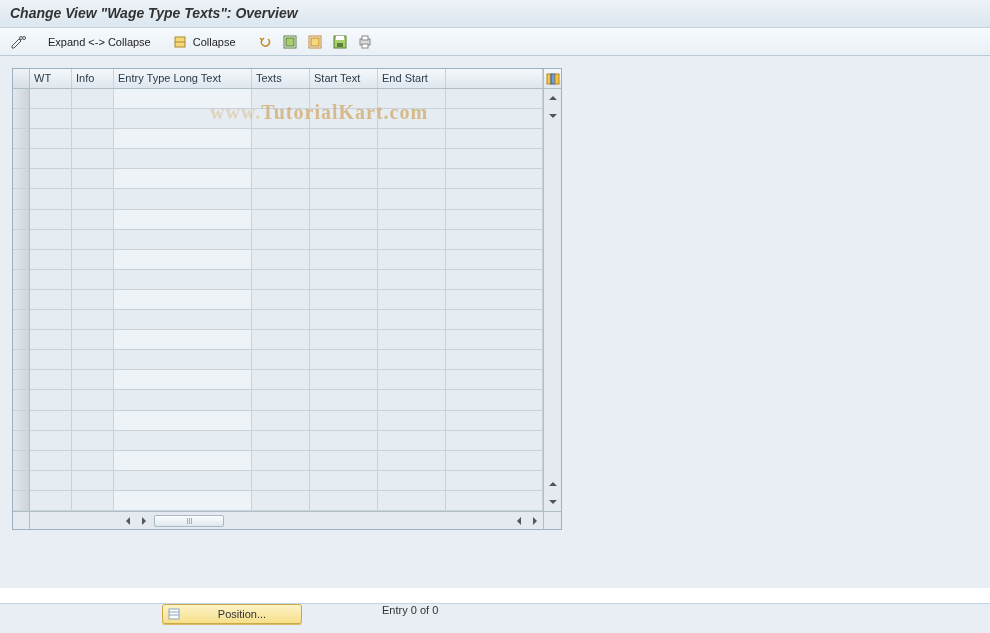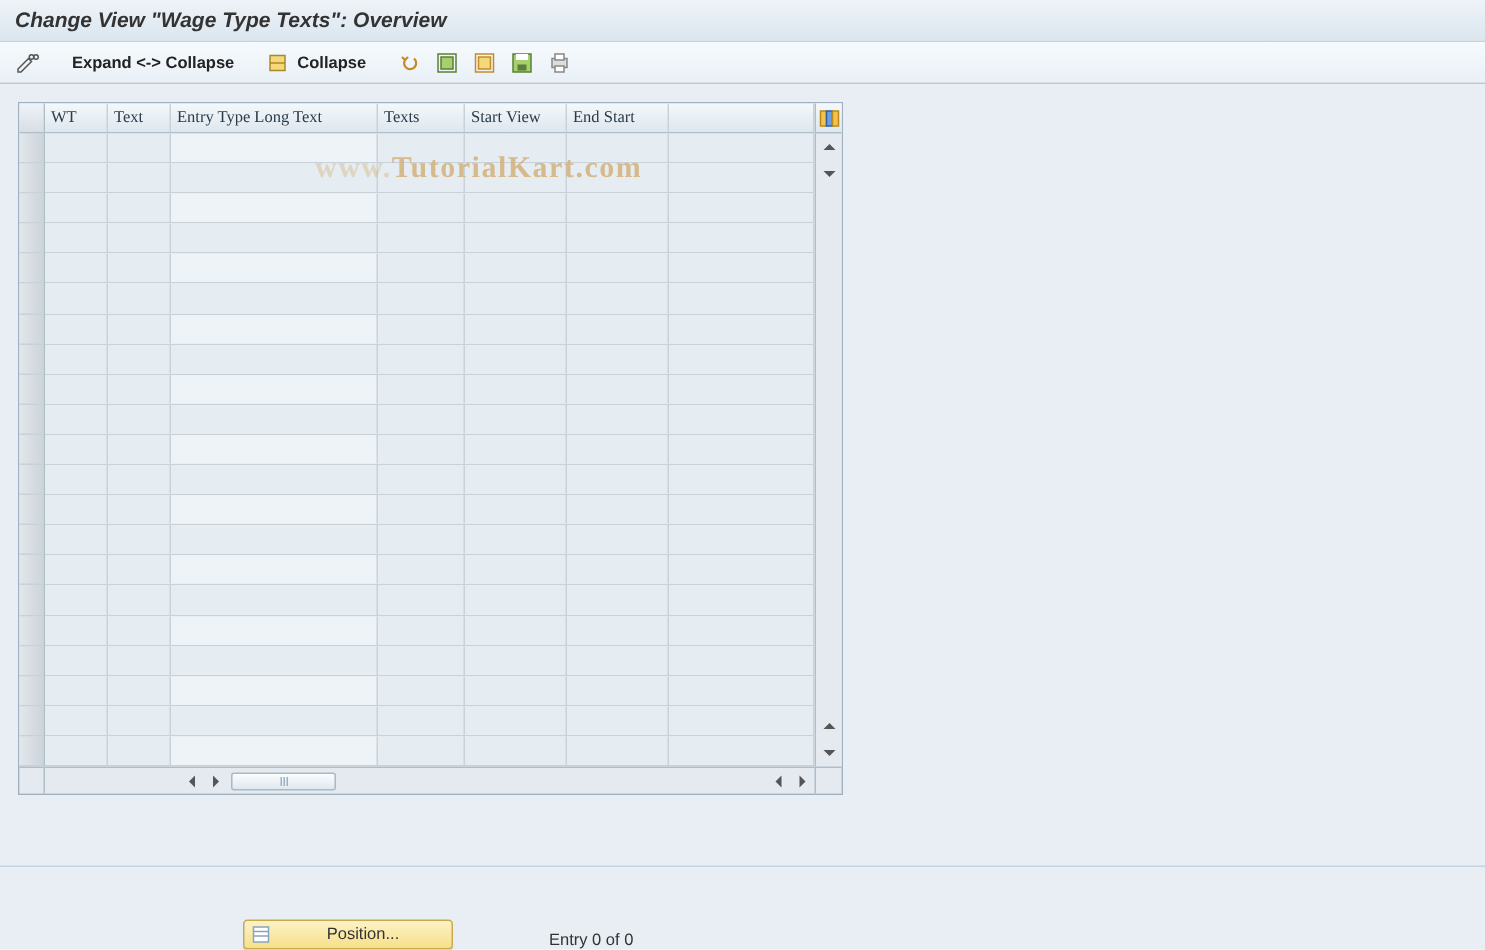--- a/index.html
+++ b/index.html
@@ -22,21 +22,20 @@
       color: #333;
     }
     .toolbar {
       background: linear-gradient(#f6fafd, #e9f0f6);
       border-bottom: 1px solid #b9c9d6;
       padding: 3px 6px;
       display: flex;
       align-items: center;
       gap: 3px;
       height: 28px;
-      font-weight: bold;
     }
     .tb-btn {
       display: inline-flex;
       align-items: center;
       justify-content: center;
       height: 20px;
       min-width: 20px;
       padding: 0 3px;
       border: 1px solid transparent;
       border-radius: 2px;
@@ -59,21 +58,20 @@
       width: 550px;
       height: 462px;
       display: flex;
       flex-direction: column;
     }
     .grid-body {
       display: flex;
       flex: 1;
       min-height: 0;
       background: #fff;
-      font-family: Liberation Serif, serif;
     }
     .grid-left-sel {
       width: 17px;
       background: #d7dee4;
       border-right: 1px solid #b0bec8;
       display: flex;
       flex-direction: column;
     }
     .sel-head {
       height: 20px;
@@ -163,25 +161,25 @@
       border-radius: 2px;
       display:flex;align-items:center;justify-content:center;
       gap:1px;
     }
     .hsb-thumb span { width:1px;height:6px;background:#9db0bf; }
     .footer-bar {
       position: absolute;
       bottom: 0;
       left: 0;
       right: 0;
-      height: 56px;
+      height: 30px;
       background: #e8eef3;
       border-top: 1px solid #c4d4e0;
       display: flex;
-      align-items: flex-end;
+      align-items: flex-start;
       padding: 0 12px;
     }
     .pos-btn {
       margin-left: 150px;
       width: 140px;
       height: 20px;
       display: inline-flex;
       align-items: center;
       border: 1px solid #c9a94a;
       border-radius: 3px;
@@ -189,21 +187,21 @@
       box-shadow: 0 1px 0 #d9bd60;
       cursor: pointer;
       font-size: 11px;
       color: #333;
       padding: 0 4px;
       gap: 6px;
       justify-content: flex-start;
     }
     .pos-btn .pb-icon { width:14px;height:14px;display:flex;align-items:center;justify-content:center; }
     .pos-btn .pb-label { flex:1; text-align:center; }
-    .entry-status { margin-left: 64px; color: #333; }
+    .entry-status { margin-left: 80px; color: #333; }
     .watermark {
       position: absolute;
       top: 45px;
       left: 210px;
       font-size: 20px;
       font-weight: bold;
       letter-spacing: 1px;
       color: #d3ae72;
       opacity: 0.8;
       pointer-events: none;
@@ -316,24 +314,24 @@
             <div class="sel-row"></div>
             <div class="sel-row"></div>
             <div class="sel-row"></div>
             <div class="sel-row"></div>
           </div>
       </div>
 
       <div class="grid-table-vp">
         <div class="grid-header">
           <div class="gh c-wt">WT</div>
-          <div class="gh c-info">Text</div>
+          <div class="gh c-info">Info</div>
           <div class="gh c-long">Entry Type Long Text</div>
           <div class="gh c-text">Texts</div>
-          <div class="gh c-start">Start View</div>
+          <div class="gh c-start">Start Text</div>
           <div class="gh c-end">End Start</div>
           <div class="gh c-fill"></div>
         </div>
         <div class="grid-rows" id="grid-rows">
             <div class="grid-row" style="flex: 1 1 0%;">
               <div class="gc c-wt"></div>
               <div class="gc c-info"></div>
               <div class="gc c-long"></div>
               <div class="gc c-text"></div>
               <div class="gc c-start"></div>

